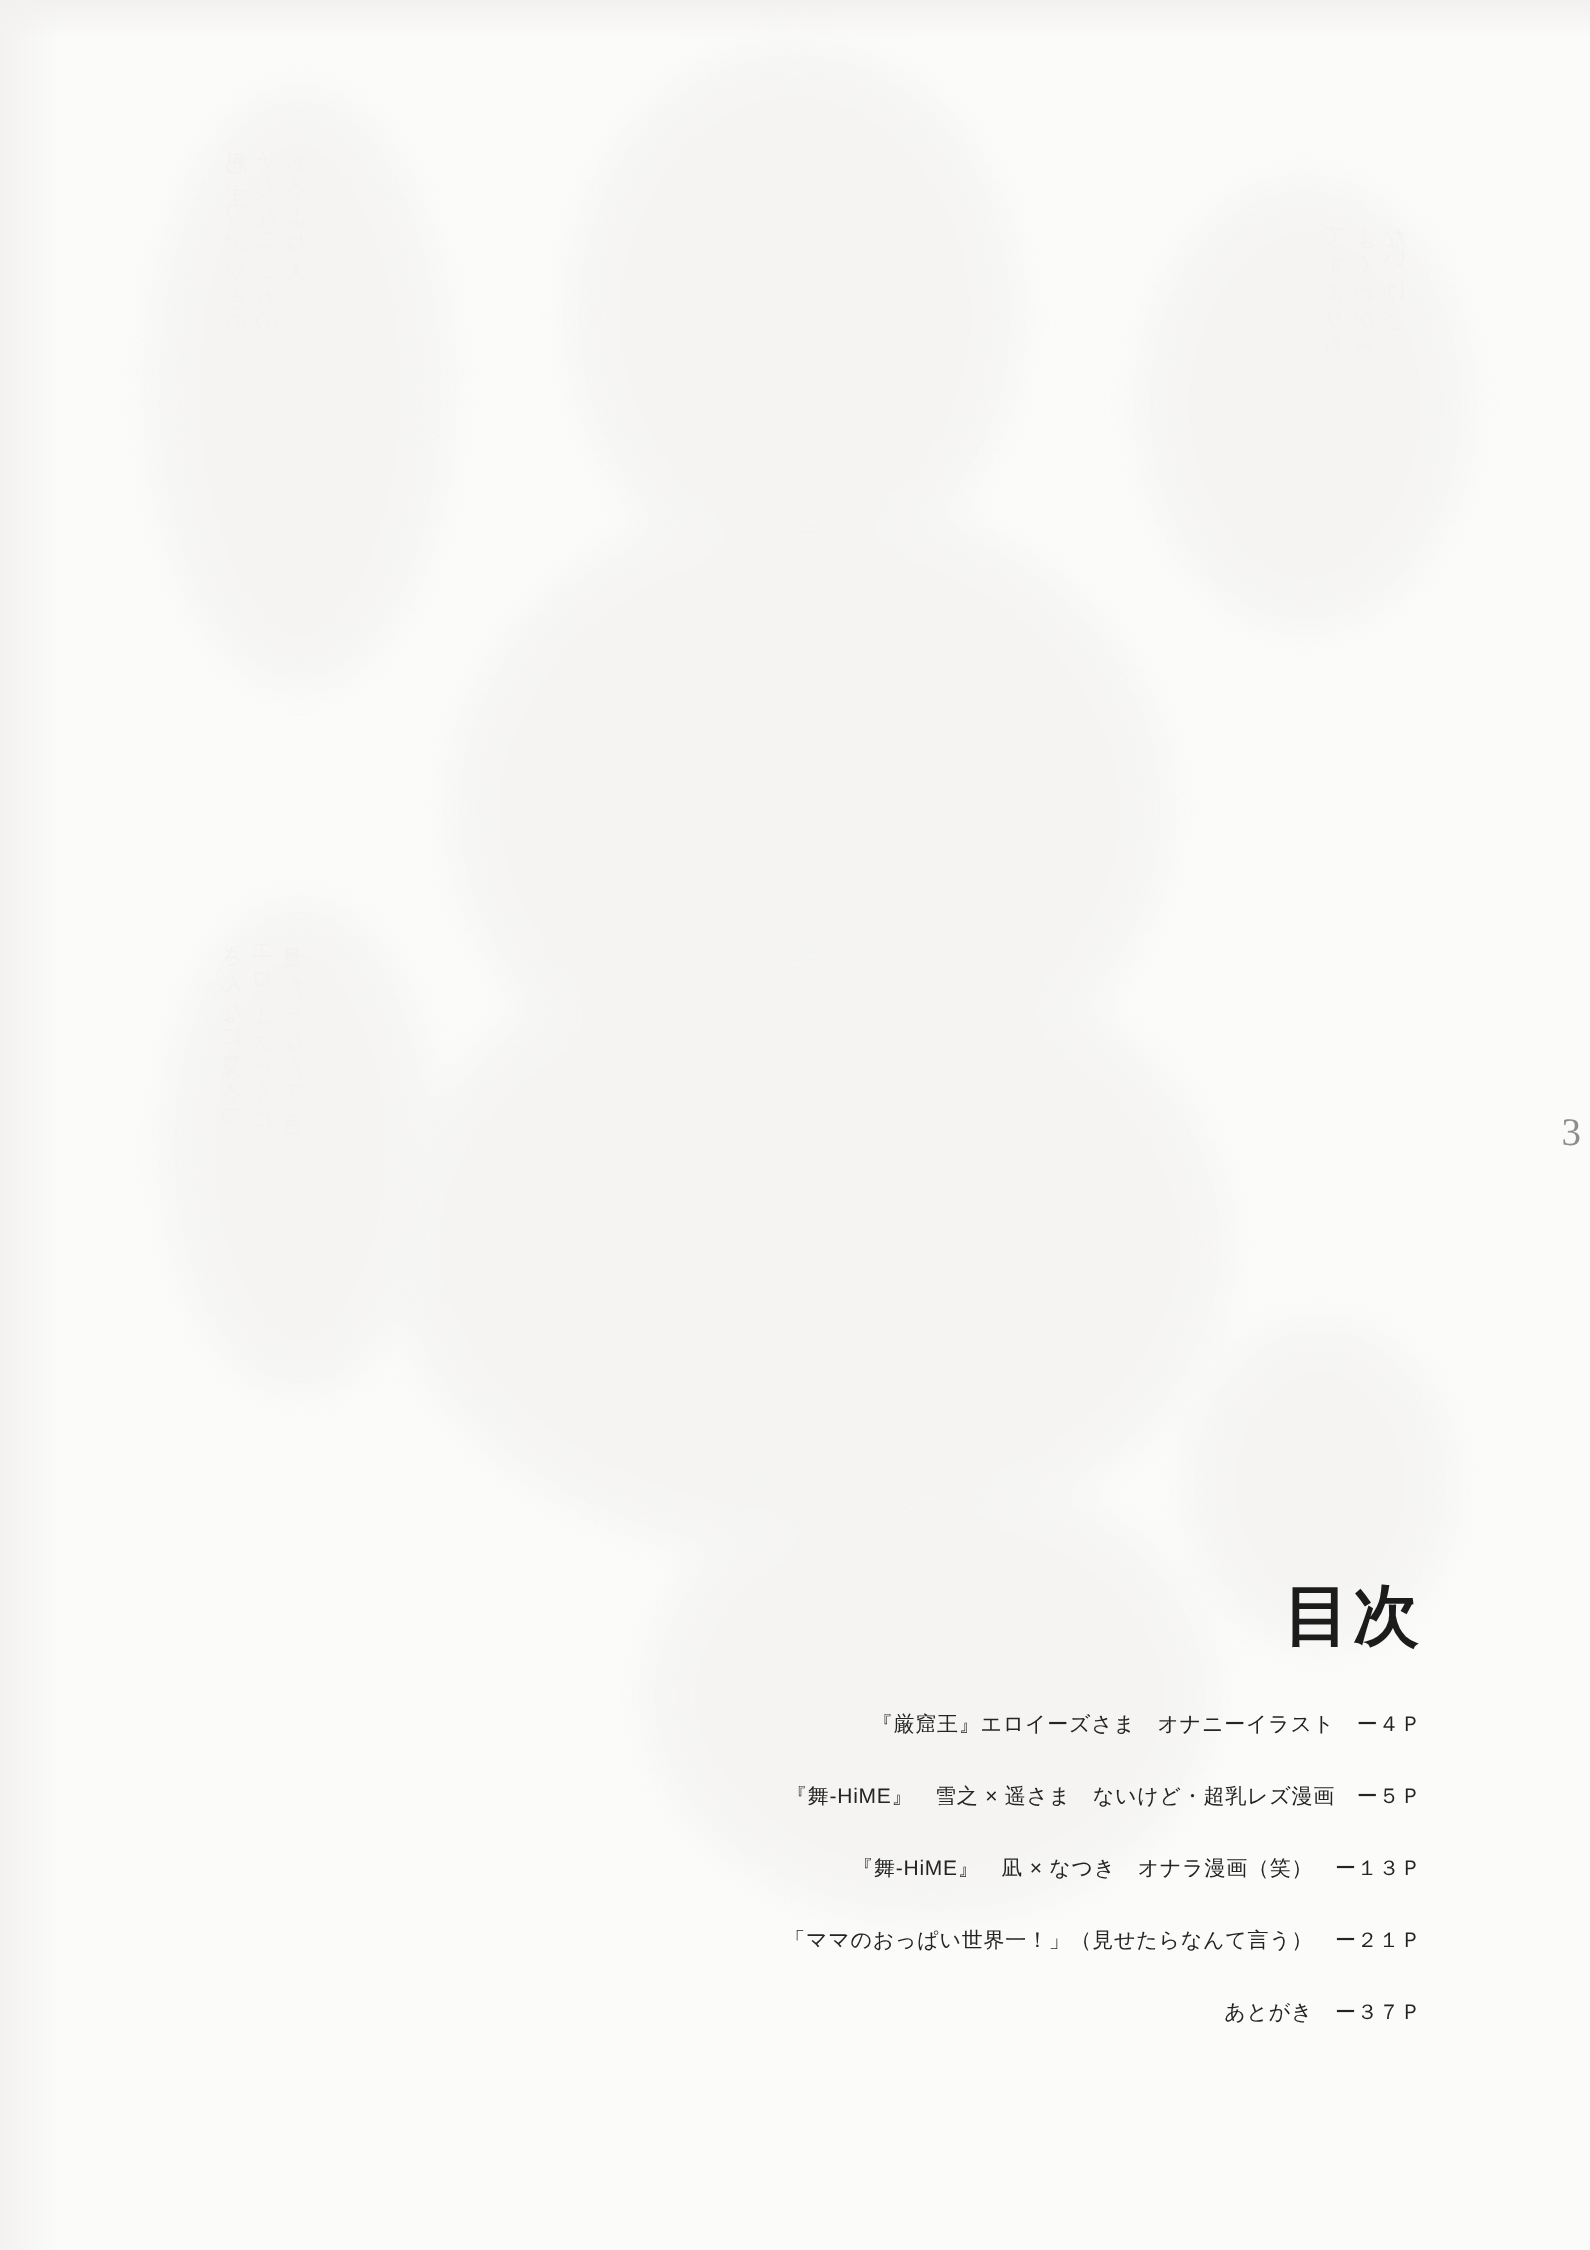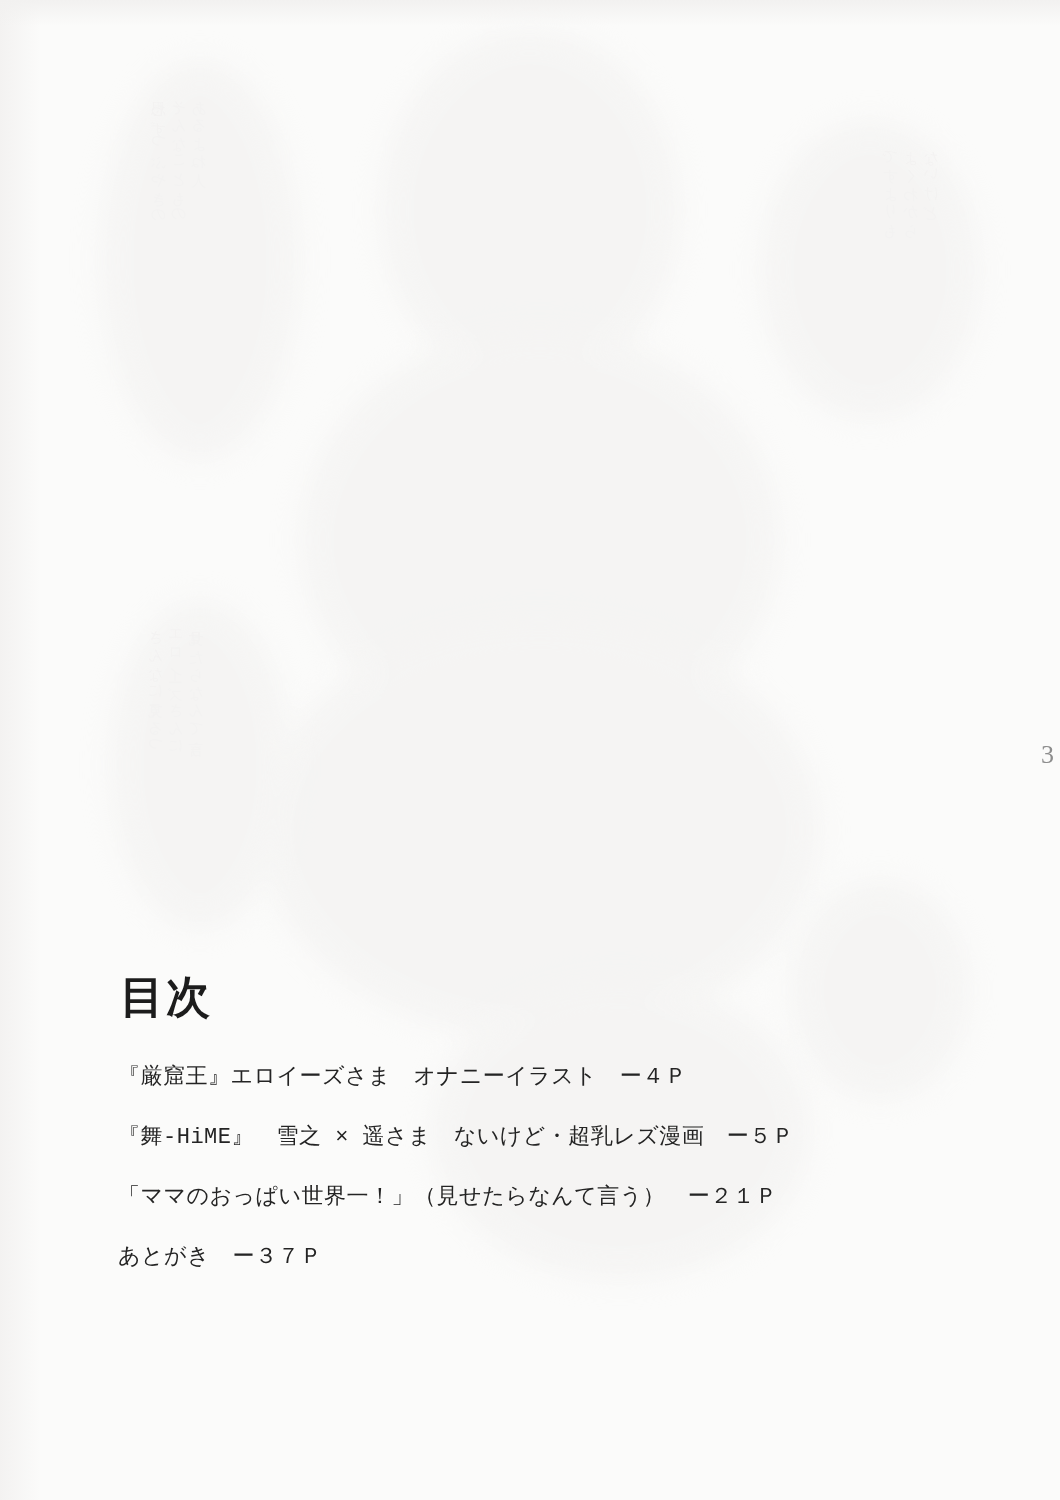--- a/index.html
+++ b/index.html
@@ -42,39 +42,40 @@
     position: absolute;
     right: 6px;
     top: 740px;
     font-size: 26px;
     color: #8d8d8d;
     font-family: "Liberation Serif", serif;
   }
   .toc {
     position: absolute;
     left: 118px;
-    top: 968px;
+    top: 1048px;
     width: 830px;
+    text-align: right;
   }
   .toc-title {
     font-family: "DejaVu Sans", sans-serif;
     font-size: 44px;
     font-weight: bold;
     color: #1c1c1c;
     letter-spacing: 2px;
     margin: 0 0 34px 2px;
   }
   .toc-list {
     list-style: none;
     margin: 0;
     padding: 0;
   }
   .toc-item {
-    font-family: Liberation Mono, monospace;
-    font-size: 22px;
+    font-family: Liberation Sans, sans-serif;
+    font-size: 14px;
     color: #242424;
     margin-bottom: 30px;
     letter-spacing: 0.5px;
     white-space: pre;
   }
   .toc-item:last-child { margin-bottom: 0; }
   .edge-shade-left {
     position: absolute;
     left: 0; top: 0; bottom: 0; width: 40px;
     background: linear-gradient(to right, #f3f2f1, rgba(255,255,255,0));
@@ -116,18 +117,19 @@
   <div class="edge-shade-left"></div>
   <div class="edge-shade-top"></div>
 
   <div class="page-number">3</div>
 
   <div class="toc">
     <h1 class="toc-title">目次</h1>
     <ul class="toc-list">
       <li class="toc-item">『厳窟王』エロイーズさま　オナニーイラスト　ー４Ｐ</li>
       <li class="toc-item">『舞-HiME』　雪之 × 遥さま　ないけど・超乳レズ漫画　ー５Ｐ</li>
+      <li class="toc-item">『舞-HiME』　凪 × なつき　オナラ漫画（笑）　ー１３Ｐ</li>
       <li class="toc-item">「ママのおっぱい世界一！」（見せたらなんて言う）　ー２１Ｐ</li>
       <li class="toc-item">あとがき　ー３７Ｐ</li>
     </ul>
   </div>
 
 </div>
 
 </body></html>

